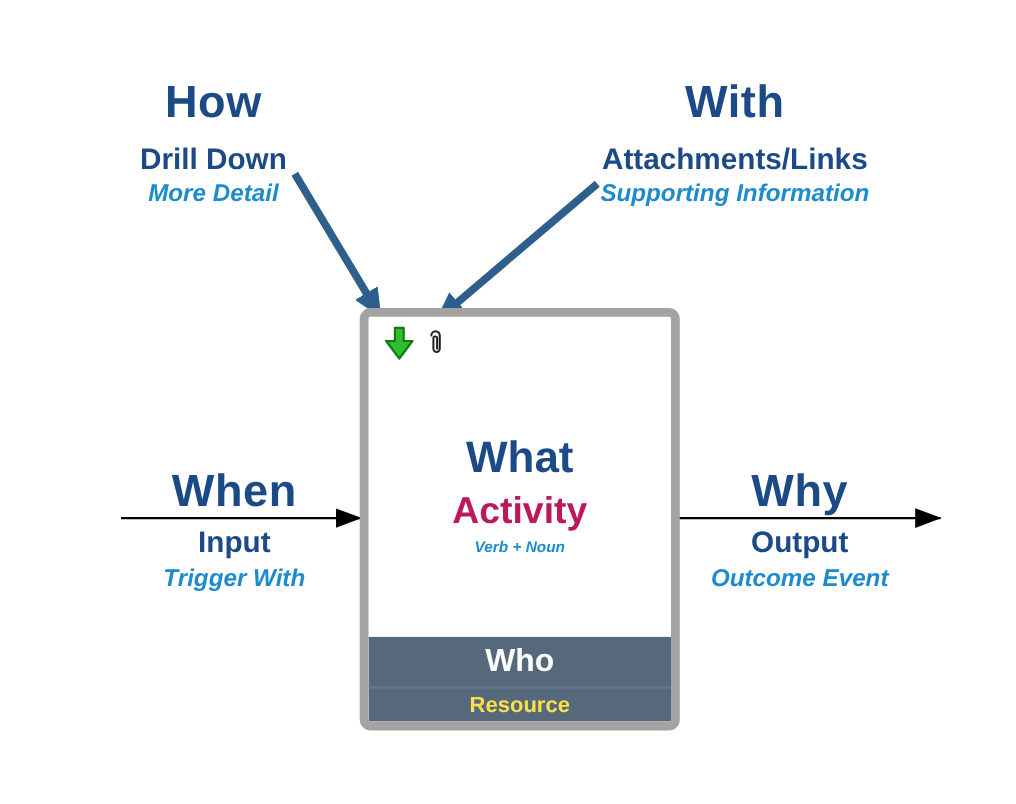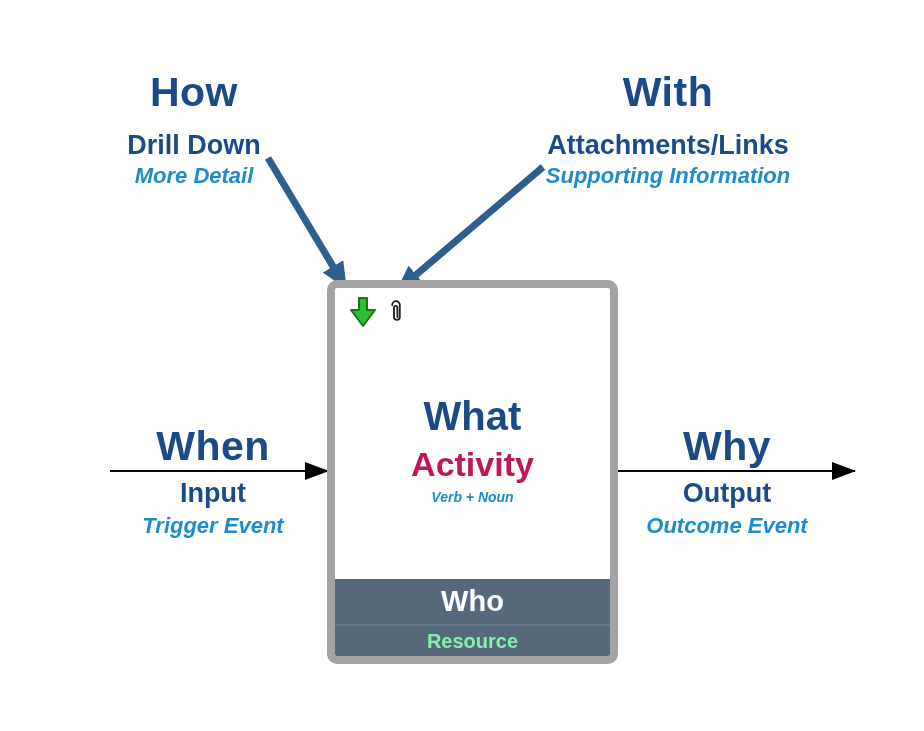--- a/index.html
+++ b/index.html
@@ -38,21 +38,21 @@
   .what-sub   { font-size: 34px; font-weight: bold; line-height: 36px; margin-top: 6px; color: #be185d; }
   .what-hint  { font-size: 14px; font-weight: bold; font-style: italic; line-height: 30px; color: #1e8bcc; }
   .who-band {
     position: absolute; left: 0; bottom: 0; width: 100%; height: 77px;
     background: #56697c; text-align: center;
   }
   .who-title {
     font-size: 29px; font-weight: bold; line-height: 45px; color: #ffffff;
   }
   .who-sub {
-    font-size: 20px; font-weight: bold; line-height: 30px; color: #86efac;
+    font-size: 20px; font-weight: bold; line-height: 30px; color: #fde047;
     border-top: 2px solid #66788c;
   }
 </style>
 </head>
 <body>
 
 <div class="canvas">
 
   <svg class="overlay-svg" viewBox="0 0 924 731">
     <defs>
@@ -81,21 +81,21 @@
 
   <div class="label-group" style="left:507px; top:70px; width:322px;">
     <div class="lbl-title">With</div>
     <div class="lbl-sub">Attachments/Links</div>
     <div class="lbl-hint">Supporting Information</div>
   </div>
 
   <div class="label-group side" style="left:83px; top:424px; width:260px;">
     <div class="lbl-title">When</div>
     <div class="lbl-sub">Input</div>
-    <div class="lbl-hint">Trigger Event</div>
+    <div class="lbl-hint">Trigger With</div>
   </div>
 
   <div class="label-group side" style="left:597px; top:424px; width:260px;">
     <div class="lbl-title">Why</div>
     <div class="lbl-sub">Output</div>
     <div class="lbl-hint">Outcome Event</div>
   </div>
 
   <div class="activity-box">
 

